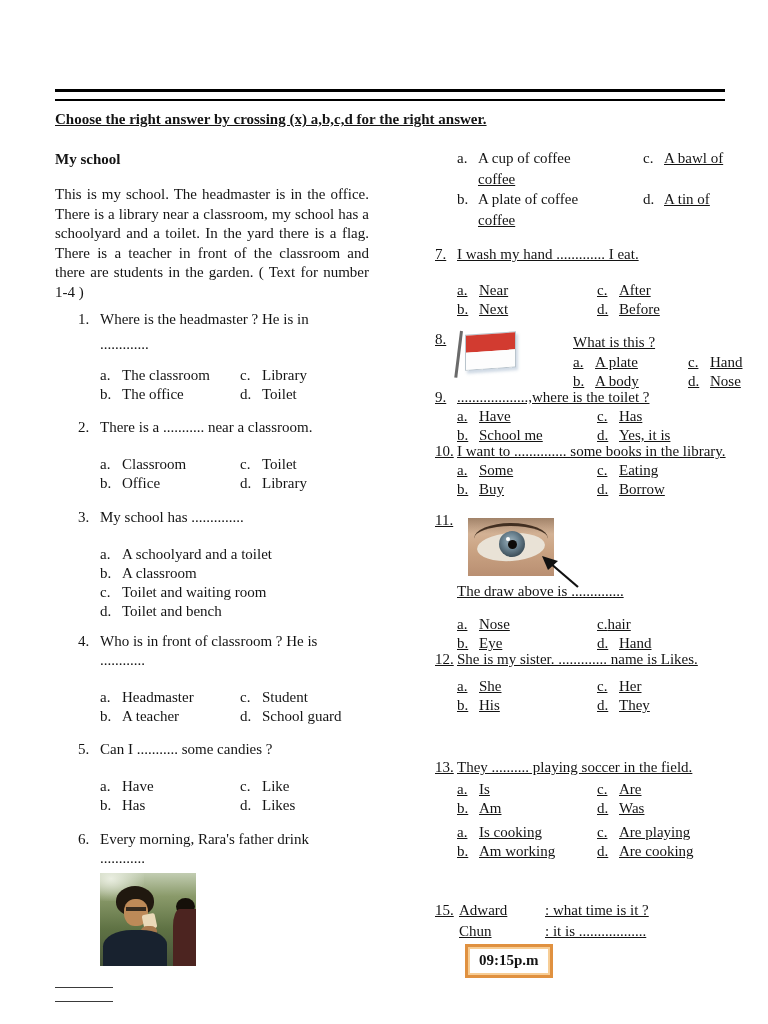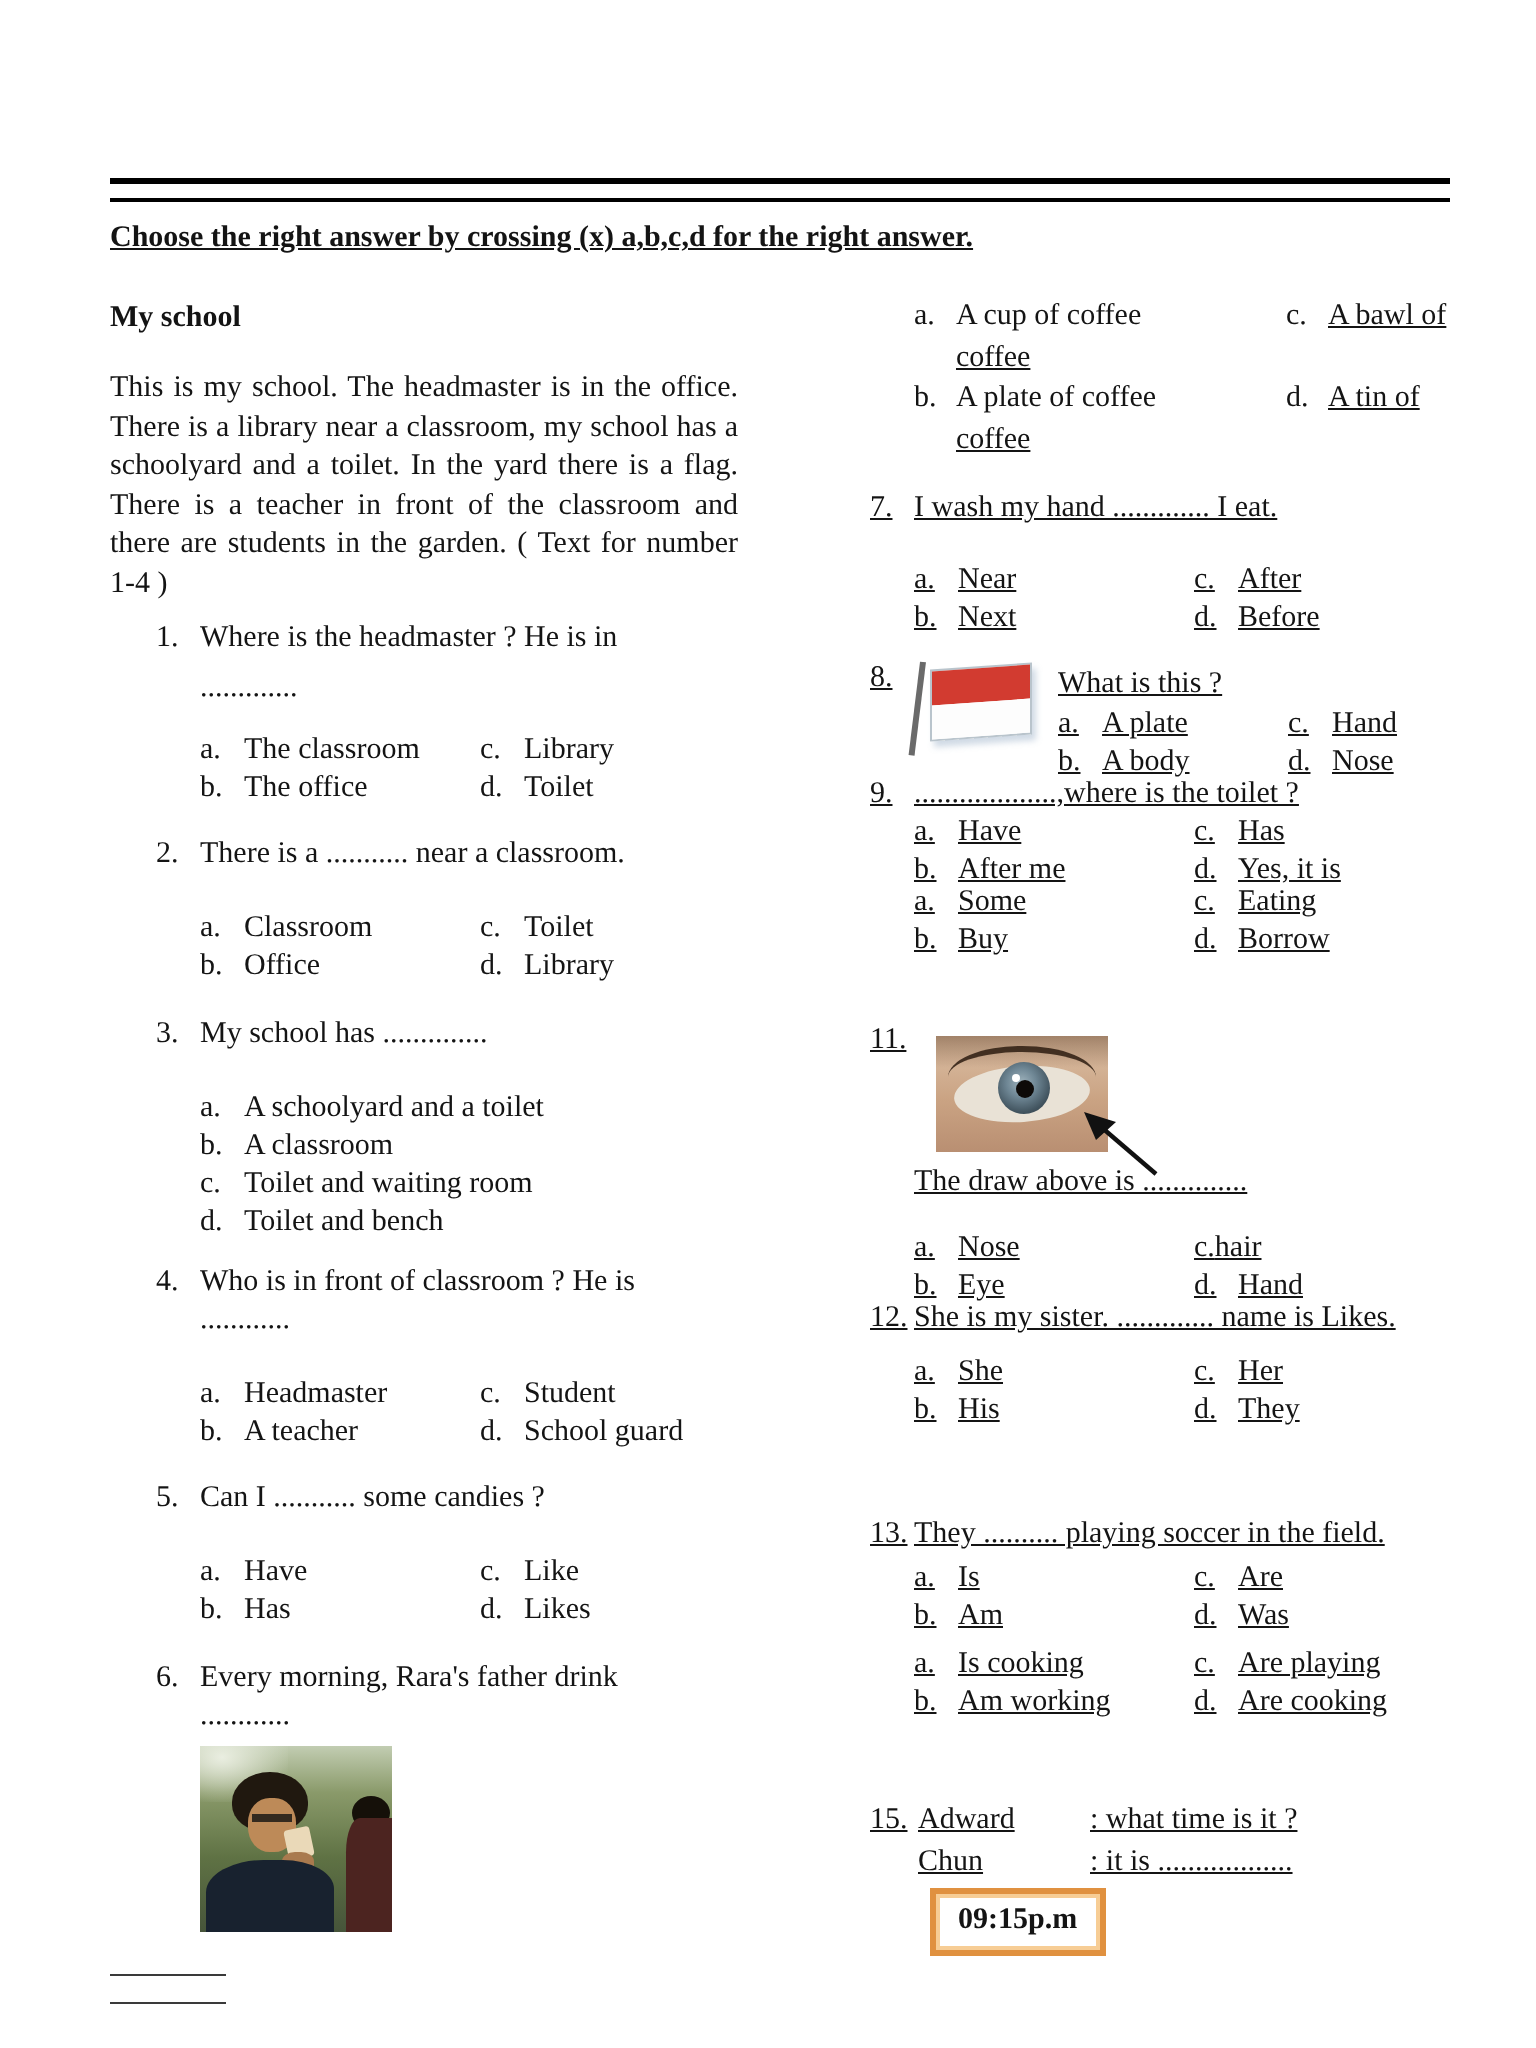--- a/index.html
+++ b/index.html
@@ -43,21 +43,21 @@
   .ph-hair{position:absolute;left:16px;top:13px;width:38px;height:30px;background:#20180f;border-radius:50% 50% 45% 45%;}
   .ph-face{position:absolute;left:24px;top:26px;width:24px;height:27px;background:#bd8a58;border-radius:45%;}
   .ph-glasses{position:absolute;left:26px;top:34px;width:20px;height:4px;background:rgba(18,18,18,.8);}
   .ph-cup{position:absolute;left:43px;top:41px;width:13px;height:15px;background:#ead9b8;border-radius:2px;transform:rotate(-12deg);}
   .ph-hand{position:absolute;left:41px;top:53px;width:16px;height:12px;background:#a97a4e;border-radius:40%;}
   .ph-body{position:absolute;left:3px;top:57px;width:64px;height:36px;background:#18222f;border-radius:45% 40% 0 0;}
   .ph-hair2{position:absolute;right:1px;top:25px;width:19px;height:17px;background:#151009;border-radius:50%;}
   .ph-person2{position:absolute;right:0;top:36px;width:23px;height:57px;background:#4c2420;border-radius:30% 0 0 0;}
   
   .q8row{display:flex;}
-  .q8content{flex:1;padding-top:3px;}
+  .q8content{flex:1;padding-top:3px;margin-left:44px;}
   .opts8{display:grid;grid-template-columns:115px 1fr;}
   .flagbox{position:relative;width:62px;height:50px;flex:0 0 62px;margin-right:10px;}
   .flag-pole{position:absolute;left:3px;top:1px;width:3px;height:47px;background:#6a6a6a;transform:rotate(7deg);transform-origin:top center;}
   .flag-cloth{position:absolute;left:8px;top:3px;width:49px;height:34px;border:1px solid #b9c4cc;transform:skewY(-4deg);
     box-shadow:2px 3px 3px rgba(120,150,180,.35);}
   .flag-red{height:50%;background:#d23b30;}
   .flag-white{height:50%;background:#fdfdfd;}
   
   .q11{position:absolute;}
   .eye-wrap{position:absolute;left:33px;top:7px;width:86px;height:58px;}
@@ -317,30 +317,34 @@
       <div class="opt">
           <span class="ok">a.</span>
           <span class="ov">Have</span>
         </div>
       <div class="opt">
           <span class="ok">c.</span>
           <span class="ov">Has</span>
         </div>
       <div class="opt">
           <span class="ok">b.</span>
-          <span class="ov">After me</span>
+          <span class="ov">School me</span>
         </div>
       <div class="opt">
           <span class="ok">d.</span>
           <span class="ov">Yes, it is</span>
         </div>
     </div>
   </div>
 
   <div class="abs block R" style="top:442px">
+    <div class="qline">
+      <span class="qnum">10.</span>
+      <span class="qtext">I want to .............. some books in the library.</span>
+    </div>
     <div class="opts mt0">
       <div class="opt">
           <span class="ok">a.</span>
           <span class="ov">Some</span>
         </div>
       <div class="opt">
           <span class="ok">c.</span>
           <span class="ov">Eating</span>
         </div>
       <div class="opt">

